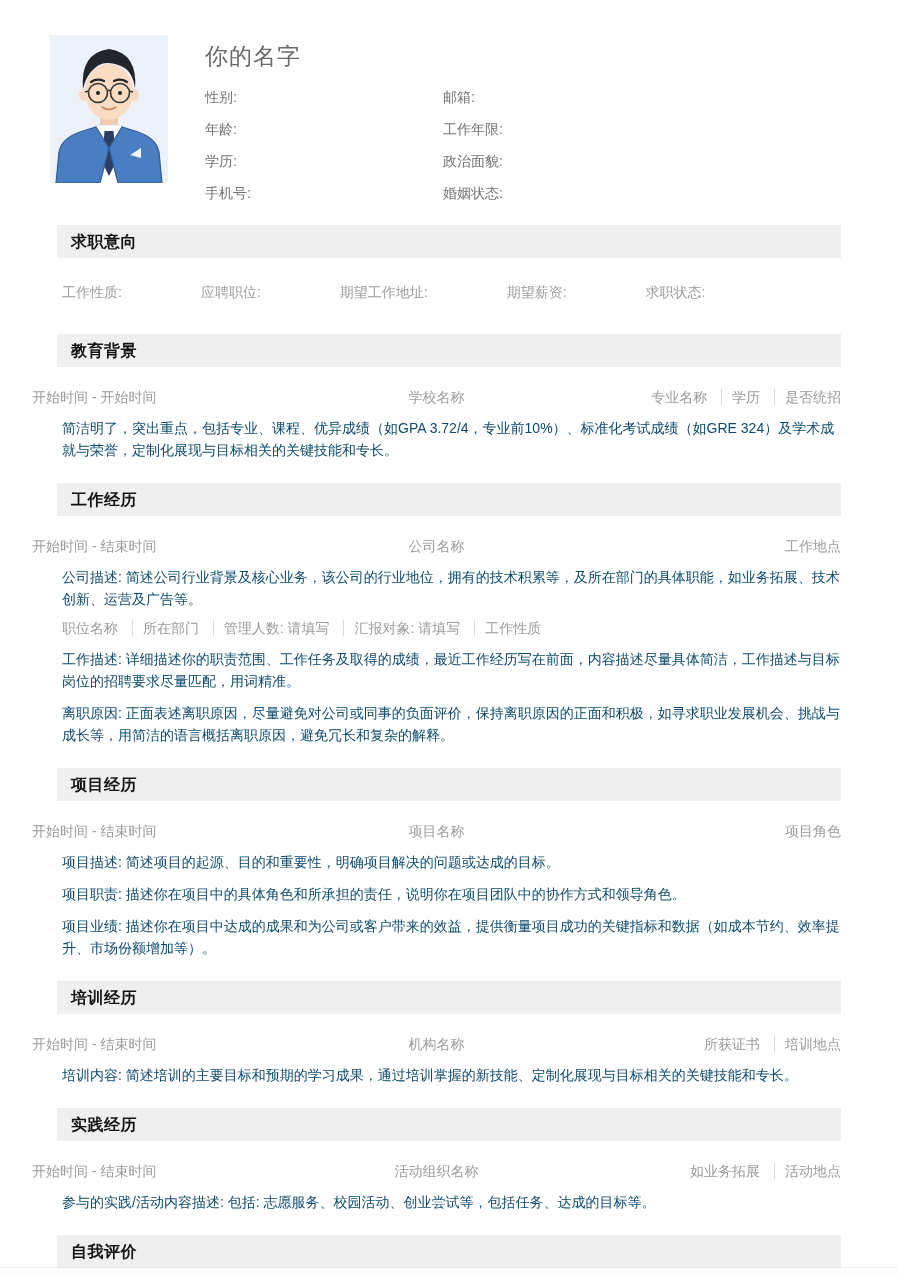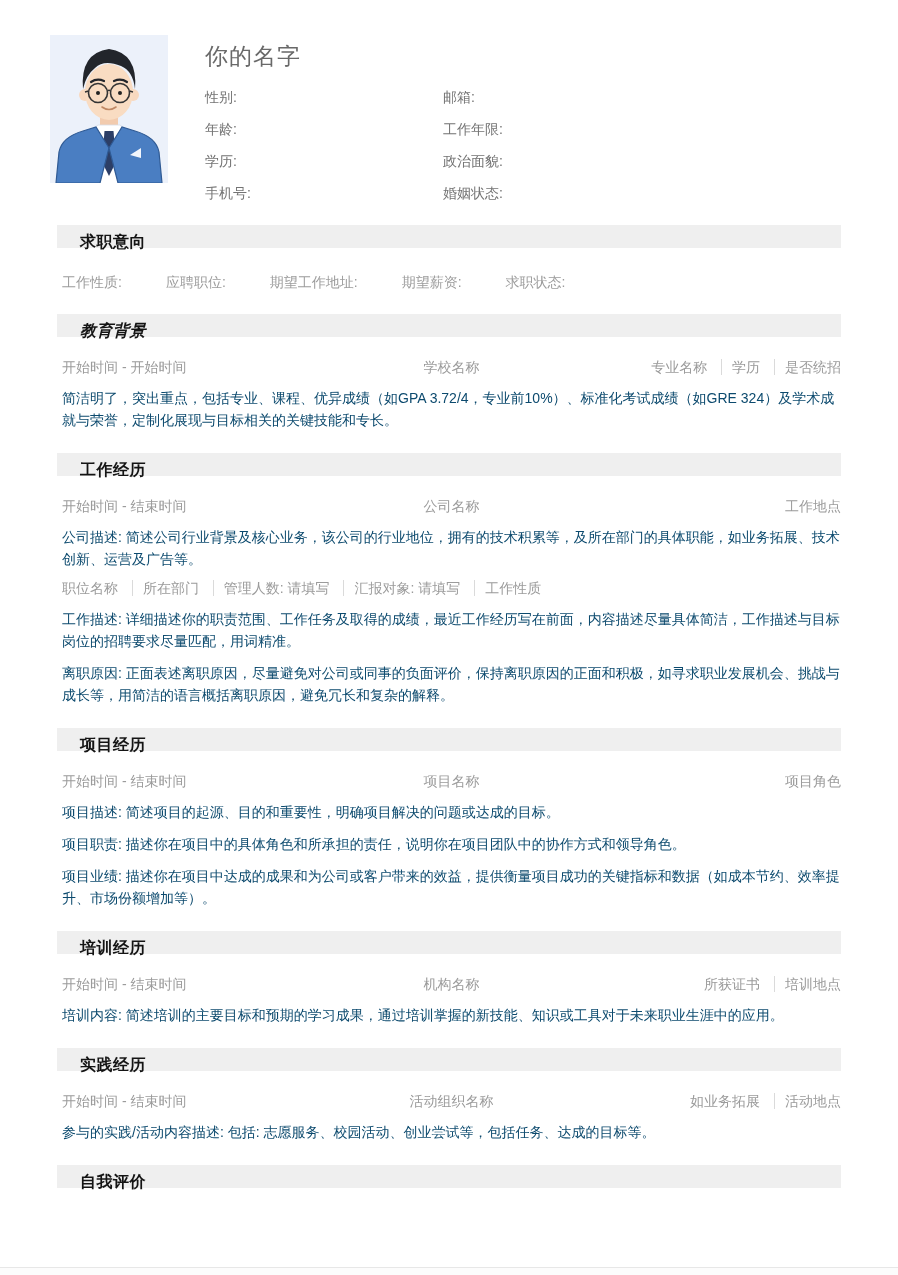--- a/index.html
+++ b/index.html
@@ -26,38 +26,38 @@
   .hgrid{
     margin-top:17px;
     display:grid;grid-template-columns:238px 238px;
     row-gap:14px;
     font-size:14px;color:#737373;
   }
 
   
   .bar{
     margin:22px 57px 0;
-    height:23px;line-height:33px;
+    height:33px;line-height:33px;
     background:#efefef;
     font-size:16px;font-weight:bold;color:#141414;
-    padding-left:23px;
+    padding-left:14px;
     box-sizing:border-box;
     letter-spacing:.5px;
   }
-  .bar.after-fields{margin-top:22px;font-style:italic;}
+  .bar.after-fields{margin-top:32px;}
 
   
   .fields-row{
-    display:flex;gap:44px;
+    display:flex;gap:79px;
     margin:26px 57px 0 62px;
     font-size:14px;color:#9c9c9c;white-space:nowrap;
   }
   .meta{
     display:grid;grid-template-columns:1fr auto 1fr;
-    margin:20px 57px 0 62px;
+    margin:20px 57px 0 32px;
     font-size:14px;color:#9b9b9b;line-height:20px;
   }
   .meta .l{justify-self:start;}
   .meta .c{justify-self:center;}
   .meta .r{justify-self:end;text-align:center;}
   .para{
     margin:10px 57px 0 62px;
     font-size:14px;color:#0c4a6e;line-height:22px;
   }
   .pipe-row{
@@ -178,21 +178,21 @@
 
   <div class="bar">培训经历</div>
   <div class="meta">
     <span class="l">开始时间 - 结束时间</span>
     <span class="c">机构名称</span>
     <span class="r pipe-list">
       <span>所获证书</span>
       <span>培训地点</span>
     </span>
   </div>
-  <div class="para">培训内容: 简述培训的主要目标和预期的学习成果，通过培训掌握的新技能、知识或工具对于未来职业生涯中的应用。</div>
+  <div class="para">培训内容: 简述培训的主要目标和预期的学习成果，通过培训掌握的新技能、定制化展现与目标相关的关键技能和专长。</div>
 
   <div class="bar">实践经历</div>
   <div class="meta">
     <span class="l">开始时间 - 结束时间</span>
     <span class="c">活动组织名称</span>
     <span class="r pipe-list">
       <span>如业务拓展</span>
       <span>活动地点</span>
     </span>
   </div>

